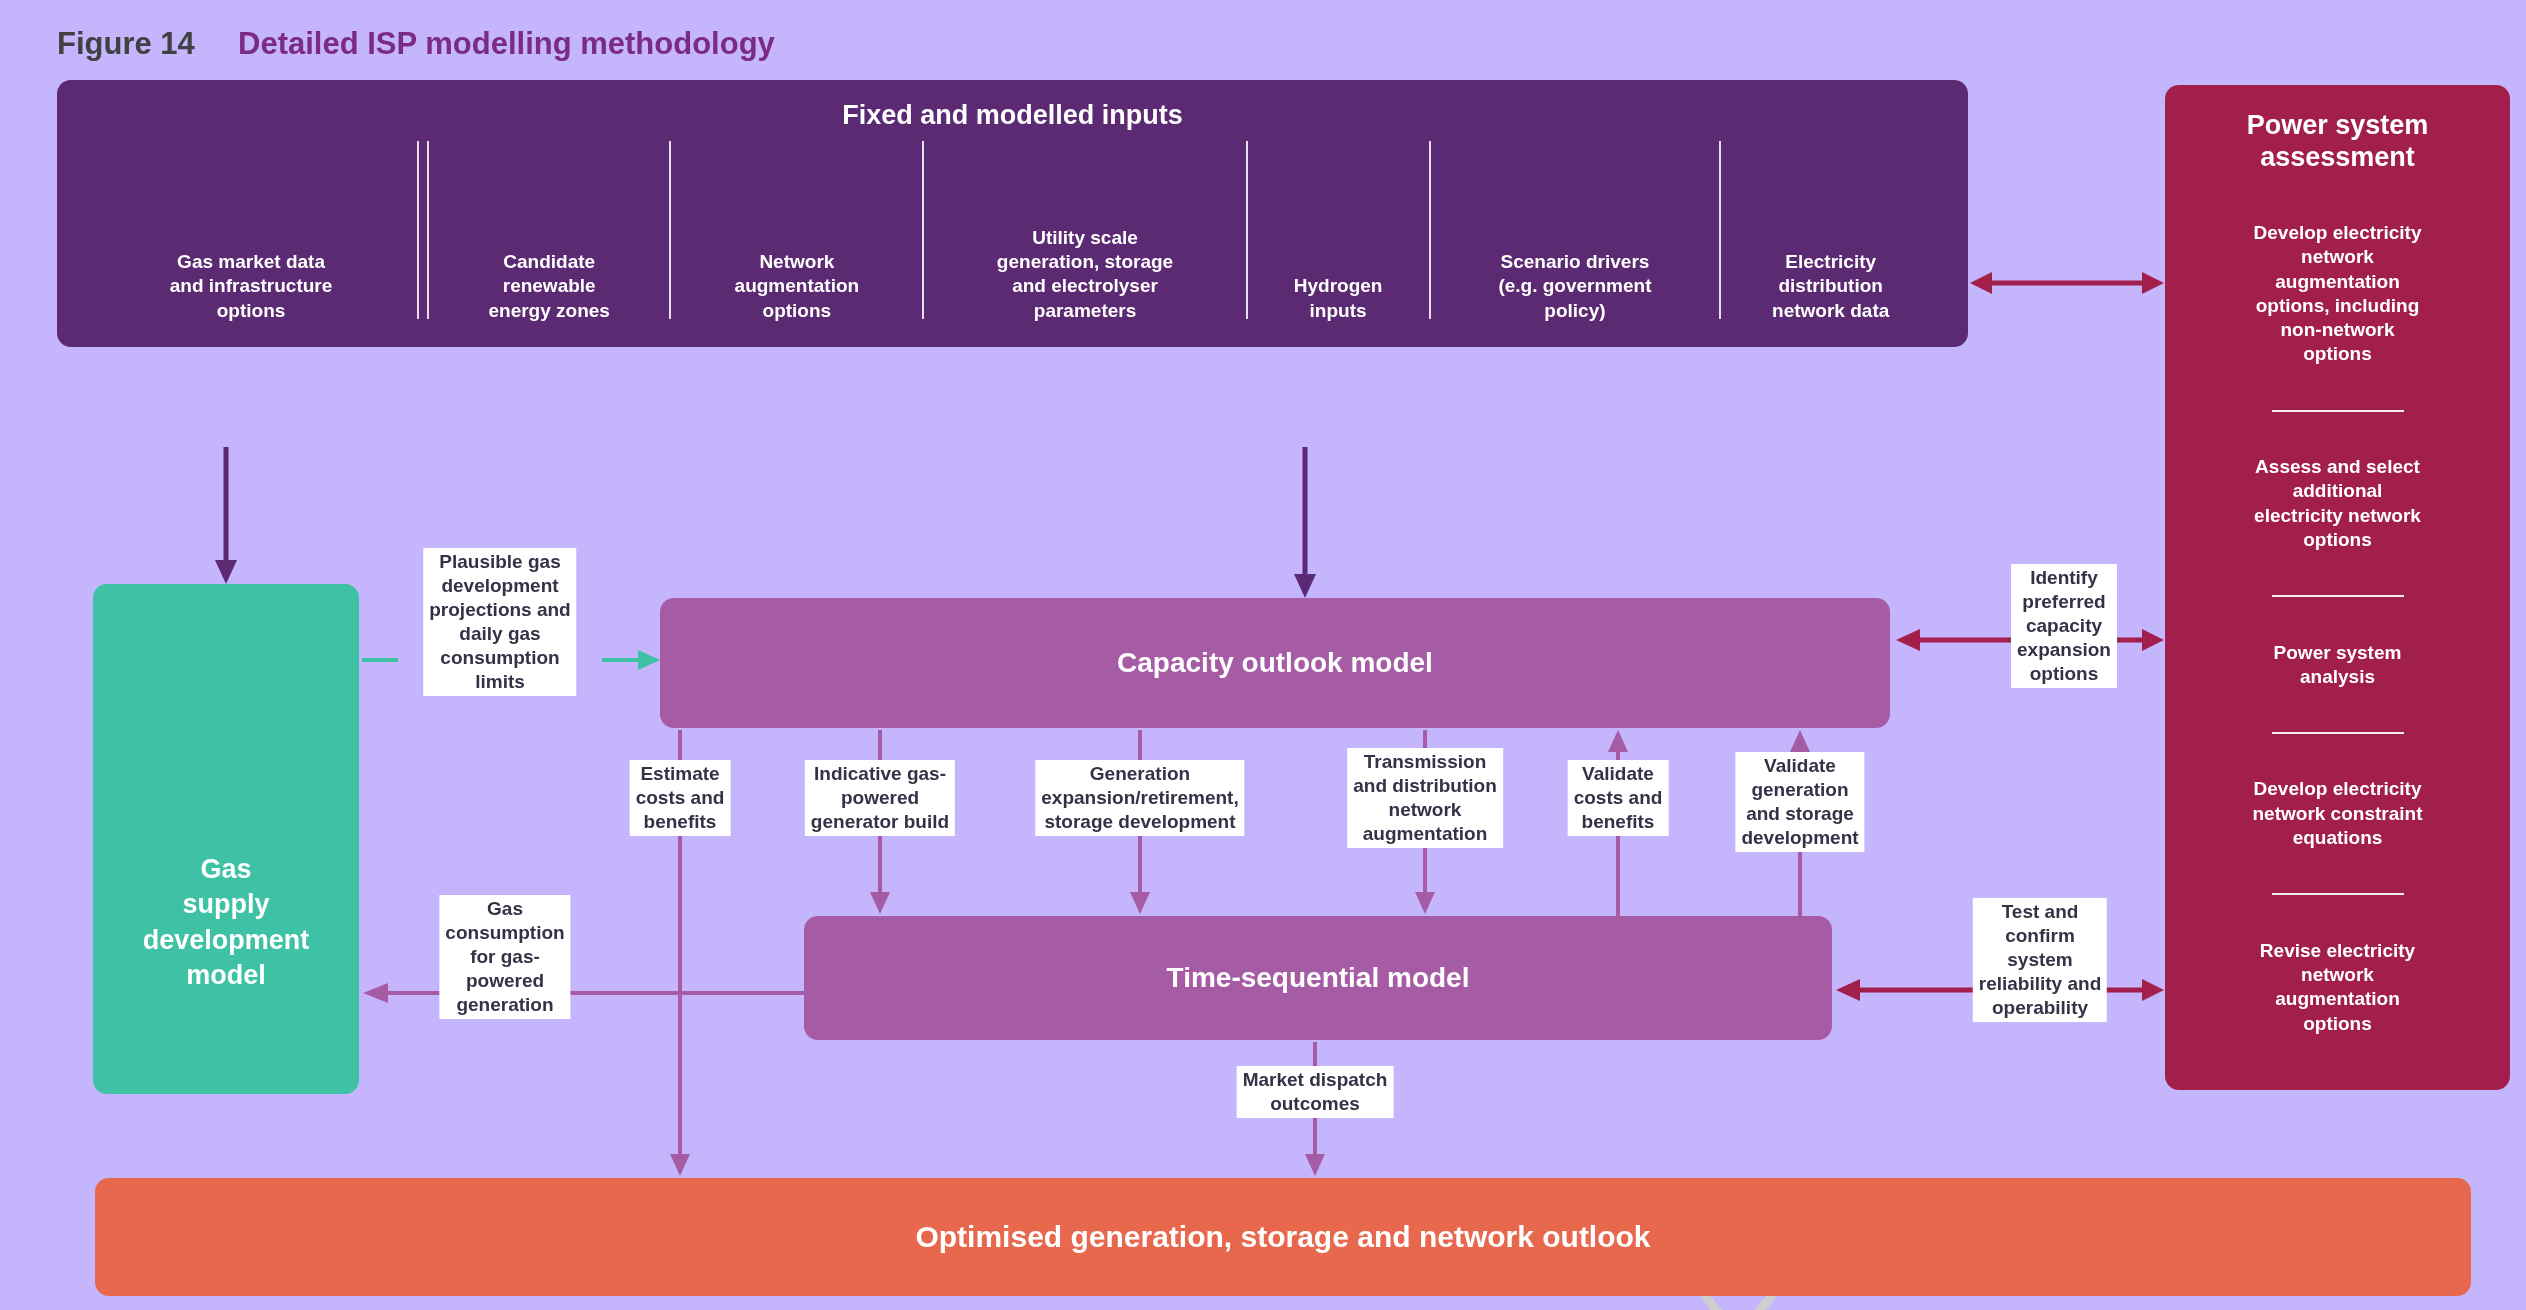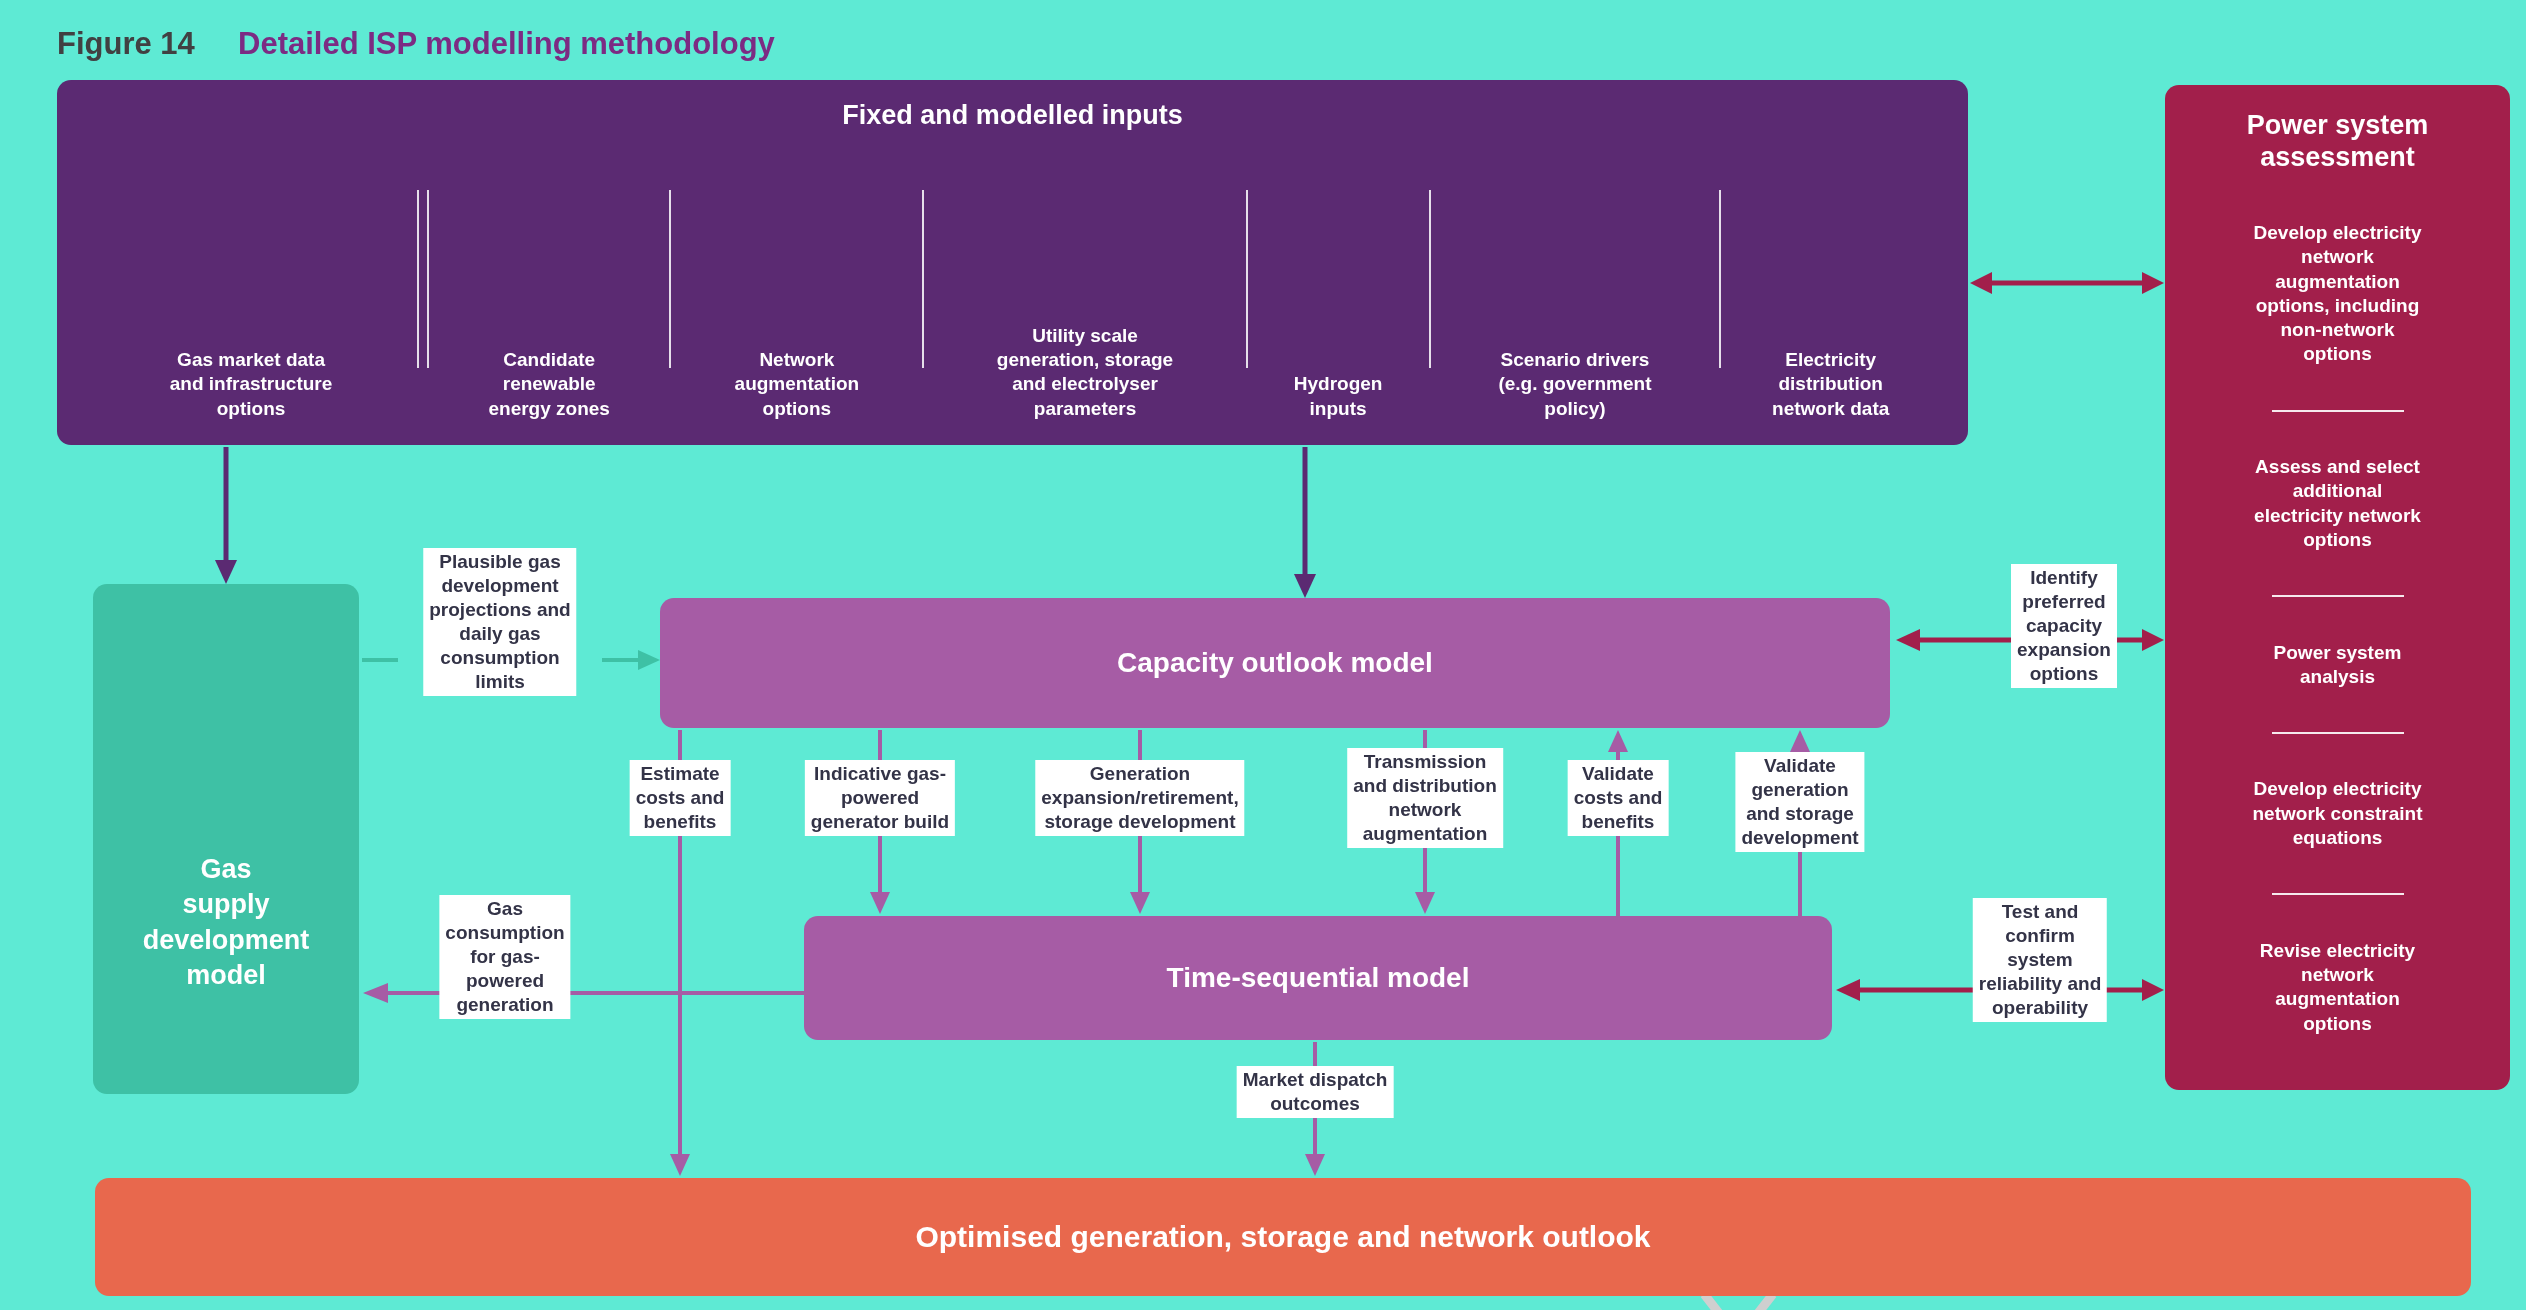--- a/index.html
+++ b/index.html
@@ -1,23 +1,23 @@
 <!DOCTYPE html>
 <html><head>
 <meta charset="utf-8">
 <style>
   html,body{margin:0;padding:0;background:#fff;}
-  .canvas{position:relative;width:2526px;height:1310px;background:#5eead4;overflow:hidden;
+  .canvas{position:relative;width:2526px;height:1310px;background:#c4b5fd;overflow:hidden;
           font-family:"Liberation Sans",sans-serif;font-weight:700;text-decoration:underline;}
   .fig-number{position:absolute;left:57px;top:26px;font-size:31px;color:#414042;z-index:3;}
   .fig-title{position:absolute;left:238px;top:26px;font-size:31px;color:#7C2B83;z-index:3;}
 
   .box{position:absolute;border-radius:14px;color:#fff;box-sizing:border-box;z-index:1;}
 
-  .inputs-box{left:57px;top:80px;width:1911px;height:365px;background:#5B2A72;
+  .inputs-box{left:57px;top:80px;width:1911px;height:267px;background:#5B2A72;
               display:flex;flex-direction:column;}
   .inputs-title{text-align:center;font-size:27px;padding-top:20px;}
   .inputs-cols{flex:1;display:flex;align-items:flex-end;padding:6px 32px 24px;}
   .input-col{font-size:19px;line-height:1.28;text-align:center;white-space:pre-line;flex-basis:0;}
   .col-sep{width:2px;background:rgba(255,255,255,.85);height:178px;align-self:center;flex:none;margin:0 4px;}
 
   .psa-box{left:2165px;top:85px;width:345px;height:1005px;background:#A21F4B;
            display:flex;flex-direction:column;padding:24px 14px 11px;}
   .psa-title{font-size:27px;line-height:1.2;text-align:center;white-space:pre-line;}
   .psa-items{flex:1;display:flex;flex-direction:column;justify-content:space-evenly;align-items:center;margin-top:4px;}

